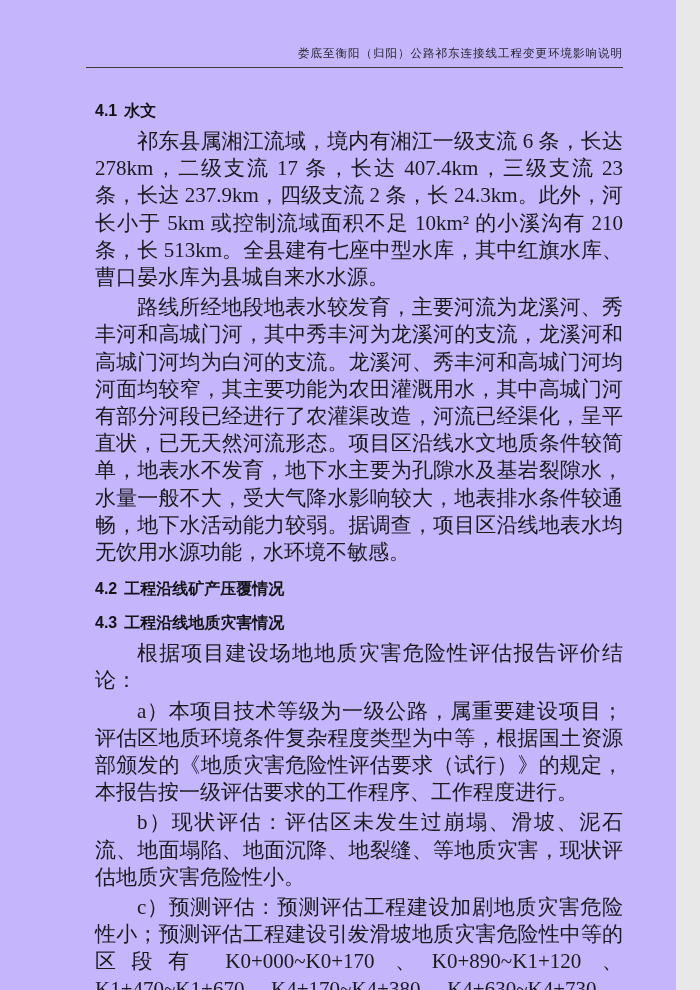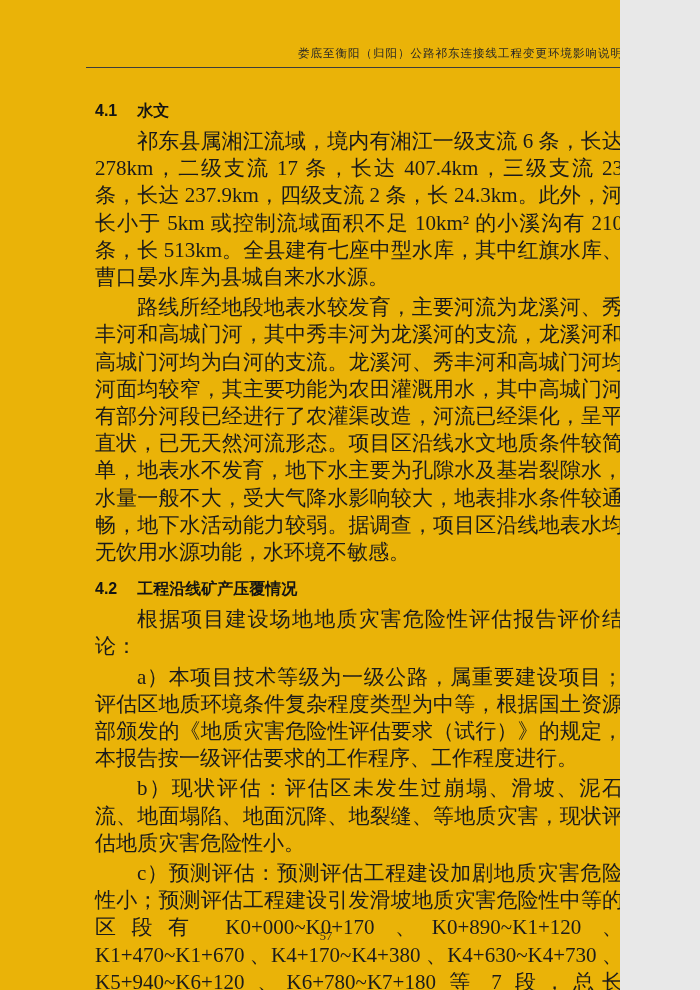--- a/index.html
+++ b/index.html
@@ -2,23 +2,23 @@
 <html><head>
 <meta charset="utf-8">
 <style>
   html, body {
     margin: 0;
     padding: 0;
     background: #e8e8e8;
   }
   .page {
     position: relative;
-    width: 620px;
+    width: 676px;
     height: 990px;
-    background: #eab308;
+    background: #c4b5fd;
     overflow: hidden;
     font-family: "Liberation Serif", "DejaVu Serif", serif;
     color: #1b1b1b;
   }
   
   .page-header {
     position: absolute;
     top: 46px;
     left: 86px;
     width: 537px;
@@ -53,21 +53,21 @@
   }
   h1.chapter .num { margin-right: 16px; }
   h2.section {
     font-family: "Liberation Sans", "DejaVu Sans", sans-serif;
     font-size: 16px;
     font-weight: 700;
     line-height: 22px;
     margin: 12px 0 6px 0;
     color: #141414;
   }
-  h2.section .num { margin-right: 20px; }
+  h2.section .num { margin-right: 7px; }
   p.para {
     font-size: 21px;
     line-height: 27.2px;
     text-align: justify;
     text-indent: 2em;
     margin: 0 0 3px 0;
     word-break: break-word;
   }
   p.para.underlined {
     text-decoration-color: #333;
@@ -108,20 +108,23 @@
       <p class="para underlined">路线所经地段地表水较发育，主要河流为龙溪河、秀丰河和高城门河，其中秀丰河为龙溪河的支流，龙溪河和高城门河均为白河的支流。龙溪河、秀丰河和高城门河均河面均较窄，其主要功能为农田灌溉用水，其中高城门河有部分河段已经进行了农灌渠改造，河流已经渠化，呈平直状，已无天然河流形态。项目区沿线水文地质条件较简单，地表水不发育，地下水主要为孔隙水及基岩裂隙水，水量一般不大，受大气降水影响较大，地表排水条件较通畅，地下水活动能力较弱。据调查，项目区沿线地表水均无饮用水源功能，水环境不敏感。</p>
     </section>
 
     <section>
       <h2 class="section">
         <span class="num">4.2</span><span>工程沿线矿产压覆情况</span>
       </h2>
     </section>
 
     <section>
+      <h2 class="section">
+        <span class="num">4.3</span><span>工程沿线地质灾害情况</span>
+      </h2>
       <p class="para">根据项目建设场地地质灾害危险性评估报告评价结论：</p>
       <p class="para">a）本项目技术等级为一级公路，属重要建设项目；评估区地质环境条件复杂程度类型为中等，根据国土资源部颁发的《地质灾害危险性评估要求（试行）》的规定，本报告按一级评估要求的工作程序、工作程度进行。</p>
       <p class="para">b）现状评估：评估区未发生过崩塌、滑坡、泥石流、地面塌陷、地面沉降、地裂缝、等地质灾害，现状评估地质灾害危险性小。</p>
       <p class="para">c）预测评估：预测评估工程建设加剧地质灾害危险性小；预测评估工程建设引发滑坡地质灾害危险性中等的区段有 K0+000~K0+170 、K0+890~K1+120 、K1+470~K1+670 、K4+170~K4+380 、K4+630~K4+730 、K5+940~K6+120 、K6+780~K7+180 等 7 段，总长 1490m；预测评估其余路段工程建设引发、遭受各类地</p>
     </section>
 
   </main>
 
   <footer class="page-footer">
     <span class="page-number">57</span>

